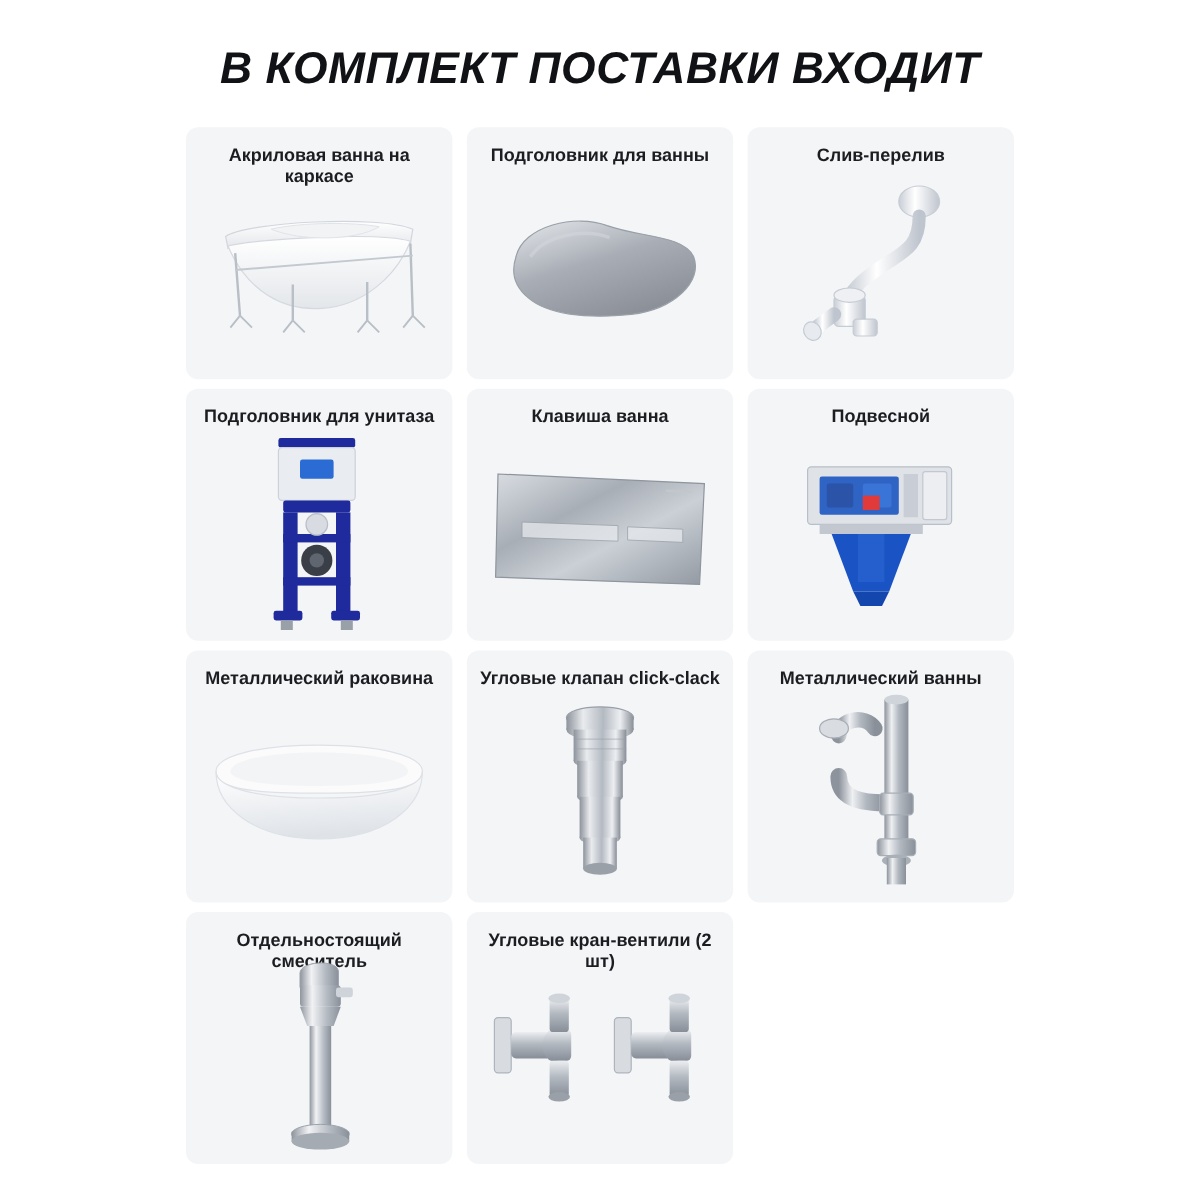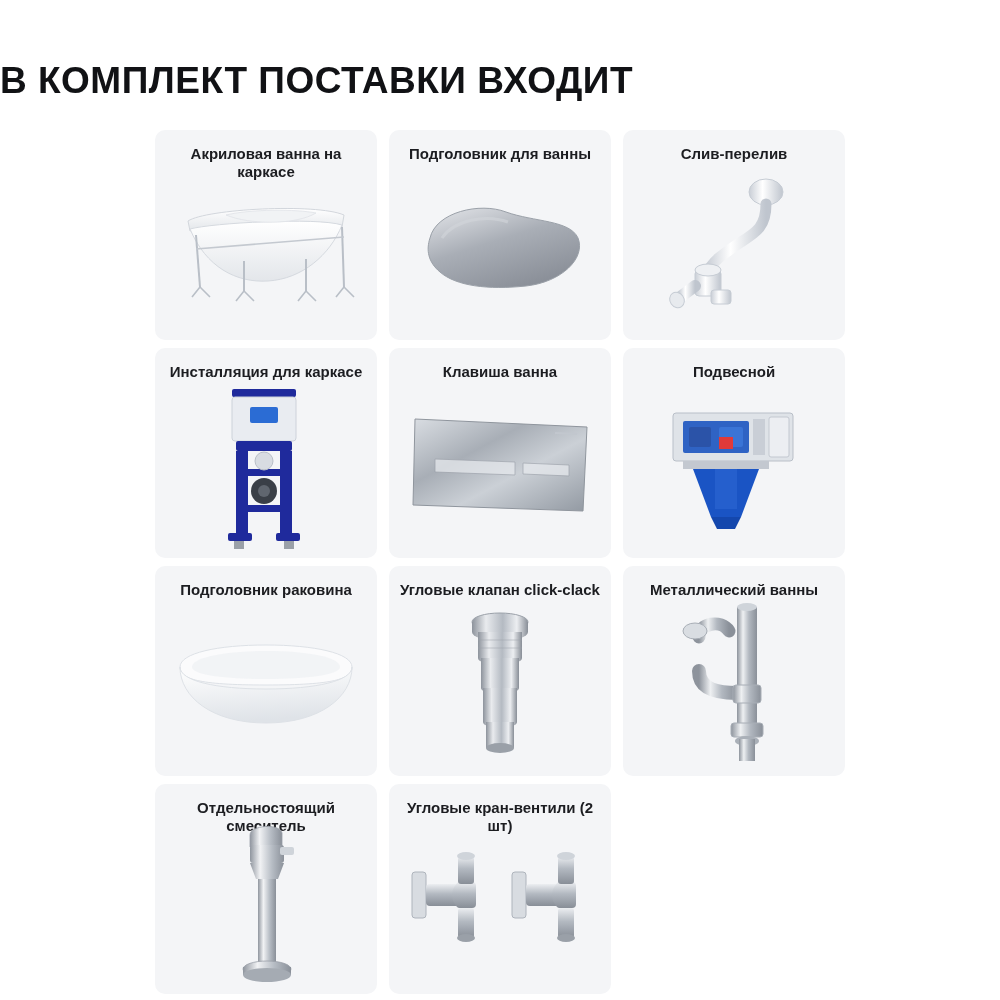--- a/index.html
+++ b/index.html
@@ -12,28 +12,29 @@
     font-family: "Liberation Sans", sans-serif;
   }
   .page {
     position: relative;
     width: 1000px;
     height: 1000px;
     background: #ffffff;
     overflow: hidden;
   }
   .page-title {
-    text-align: left;
+    text-align: center;
     font-size: 37px;
     font-weight: 700;
     letter-spacing: 0.5px;
     color: #111215;
     margin: 0;
-    padding-top: 60px;
+    padding-top: 36px;
     text-transform: uppercase;
+    font-style: italic;
   }
   .grid {
     display: grid;
     grid-template-columns: repeat(3, 222px);
     grid-template-rows: repeat(4, 210px);
     column-gap: 12px;
     row-gap: 8px;
     justify-content: center;
     margin-top: 28px;
   }
@@ -135,21 +136,21 @@
           <ellipse cx="59" cy="100" rx="13" ry="6" fill="#eef0f3" stroke="#c6ccd4"></ellipse>
           <path d="M46 116 L30 128" stroke="url(#pipeg)" stroke-width="12" fill="none" stroke-linecap="round"></path>
           <ellipse cx="28" cy="130" rx="7" ry="8" fill="#e7eaee" stroke="#c6ccd4" transform="rotate(-35 28 130)"></ellipse>
           <rect x="62" y="120" width="20" height="14" rx="3" fill="url(#pipeg)" stroke="#c6ccd4"></rect>
         </svg>
       </div>
     </div>
 
 
     <div class="card">
-      <div class="card-title">Инсталляция для каркасе</div>
+      <div class="card-title">Подголовник для унитаза</div>
       <div class="art">
         <svg width="120" height="170" viewBox="0 0 120 170">
           <rect x="26" y="6" width="64" height="8" rx="2" fill="#1f2a9c"></rect>
           <rect x="26" y="14" width="64" height="44" rx="3" fill="#e9ecf1" stroke="#cdd2da"></rect>
           <rect x="44" y="24" width="28" height="16" rx="2" fill="#2b6cd4"></rect>
           <rect x="30" y="58" width="56" height="10" rx="2" fill="#1f2a9c"></rect>
           <rect x="30" y="68" width="12" height="84" fill="#1f2a9c"></rect>
           <rect x="74" y="68" width="12" height="84" fill="#1f2a9c"></rect>
           <rect x="30" y="86" width="56" height="7" fill="#1f2a9c"></rect>
           <rect x="30" y="122" width="56" height="7" fill="#1f2a9c"></rect>
@@ -197,21 +198,21 @@
           <rect x="70" y="44" width="14" height="12" fill="#e03a3a"></rect>
           <rect x="34" y="68" width="86" height="8" fill="#c3c8d0"></rect>
           <path d="M44 76 L110 76 L92 124 L62 124 Z" fill="#1a54c4"></path>
           <path d="M62 124 L92 124 L86 136 L68 136 Z" fill="#1447ad"></path>
           <rect x="66" y="76" width="22" height="40" fill="#2f6ad6" opacity="0.5"></rect>
         </svg>
       </div>
     </div>
 
     <div class="card">
-      <div class="card-title">Подголовник раковина</div>
+      <div class="card-title">Металлический раковина</div>
       <div class="art">
         <svg width="200" height="110" viewBox="0 0 200 110">
           <defs>
             <linearGradient id="sinkg" x1="0" y1="0" x2="0.2" y2="1">
               <stop offset="0" stop-color="#ffffff"></stop>
               <stop offset="1" stop-color="#dfe3e8"></stop>
             </linearGradient>
           </defs>
           <path d="M14 36 C14 22 52 14 100 14 C148 14 186 22 186 36 C186 48 168 54 100 54 C32 54 14 48 14 36 Z" fill="#fbfbfc" stroke="#dde1e6" stroke-width="1"></path>
           <path d="M14 36 C14 66 46 92 100 92 C154 92 186 66 186 36 C186 50 150 58 100 58 C50 58 14 50 14 36 Z" fill="url(#sinkg)" stroke="#dde1e6" stroke-width="1"></path>

